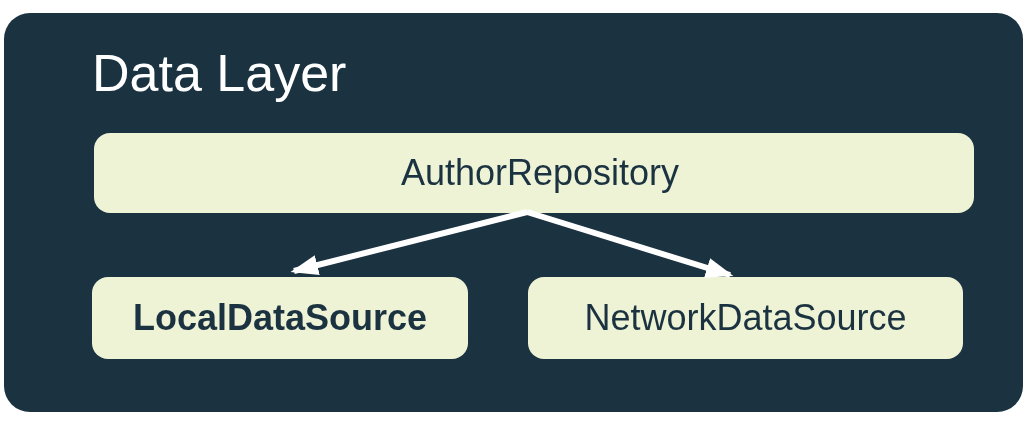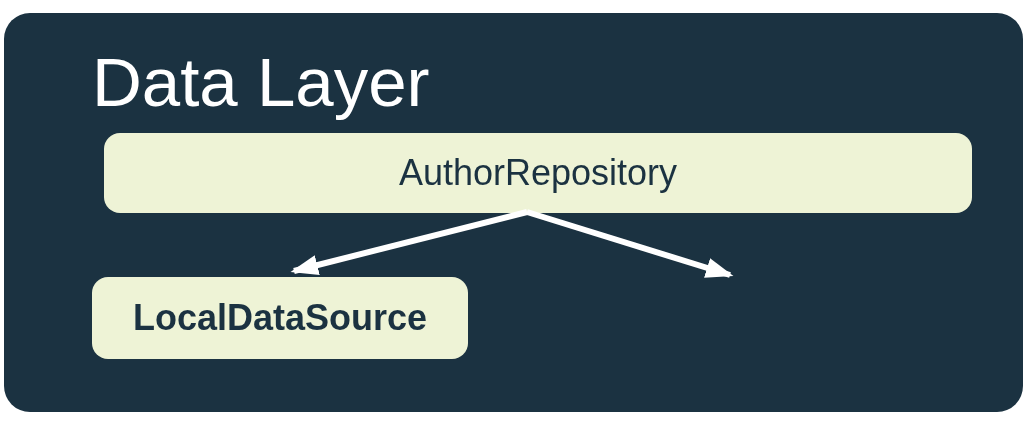--- a/index.html
+++ b/index.html
@@ -24,44 +24,45 @@
     width: 1019px;
     height: 399px;
     background: #1B3241;
     border-radius: 26px;
   }
   .title {
     position: absolute;
     left: 88px;
     top: 32px;
     color: #FFFFFF;
-    font-size: 69px;
+    font-size: 52px;
     font-weight: 400;
     letter-spacing: 0px;
     line-height: 1.1;
     white-space: nowrap;
   }
   .node {
     position: absolute;
     background: #EEF3D6;
     border-radius: 16px;
     display: flex;
     align-items: center;
     justify-content: center;
     color: #1B3241;
     font-size: 36px;
     font-weight: 400;
     white-space: nowrap;
     z-index: 1;
   }
   .node-repository {
-    left: 100px;
+    left: 90px;
     top: 120px;
     width: 868px;
     height: 80px;
+    padding-left: 12px;
   }
   .node-local {
     left: 88px;
     top: 264px;
     width: 376px;
     height: 82px;
     font-weight: bold;
   }
   .node-network {
     left: 524px;
@@ -96,20 +97,23 @@
     <div class="title">Data Layer</div>
 
     <div class="node node-repository">
       <span>AuthorRepository</span>
     </div>
 
     <div class="node node-local">
       <span>LocalDataSource</span>
     </div>
 
+    <div class="node node-network">
+      <span>NetworkDataSource</span>
+    </div>
 
     <svg class="edges-svg" viewBox="0 0 1019 399">
       <defs>
         <marker id="arrowhead" markerWidth="5" markerHeight="3.4" refX="4" refY="1.7" orient="auto" markerUnits="strokeWidth">
           <path class="arrowhead-fill" d="M0,0 L4.6,1.7 L0,3.4 z"></path>
         </marker>
       </defs>
       <line class="edge-line" x1="523" y1="199" x2="290" y2="258" marker-end="url(#arrowhead)"></line>
       <line class="edge-line" x1="523" y1="199" x2="726" y2="262" marker-end="url(#arrowhead)"></line>
     </svg>

